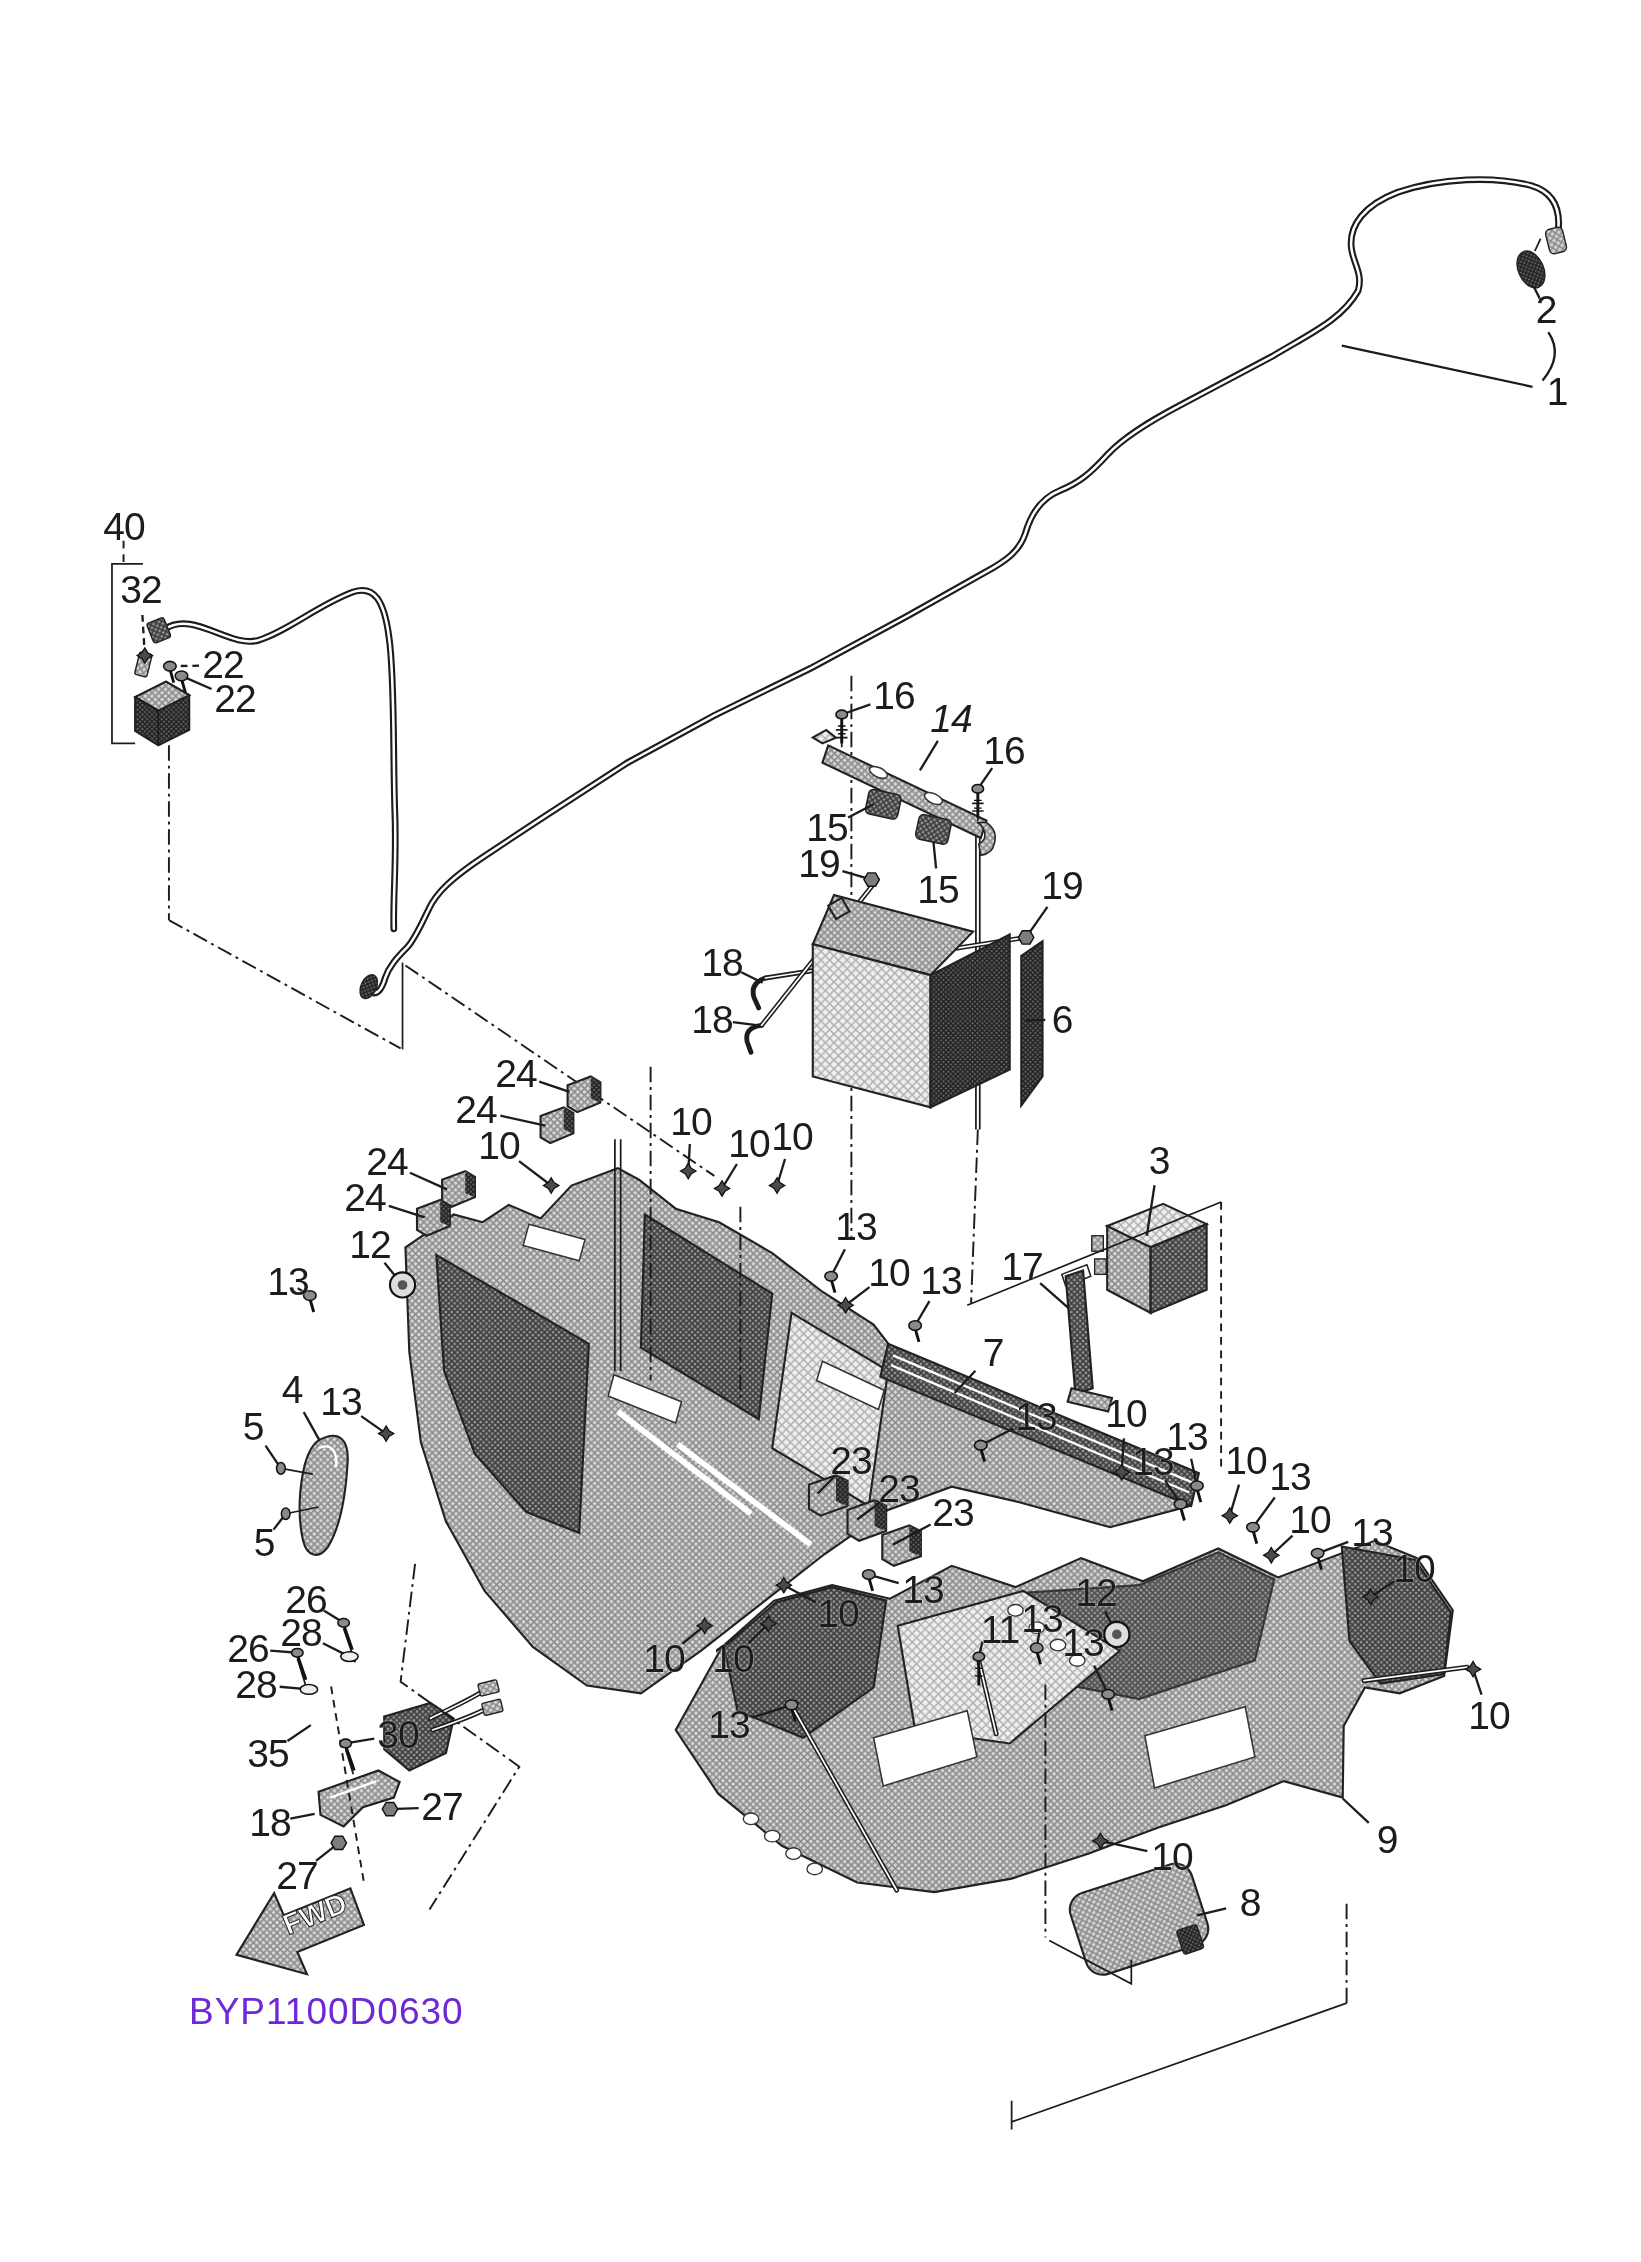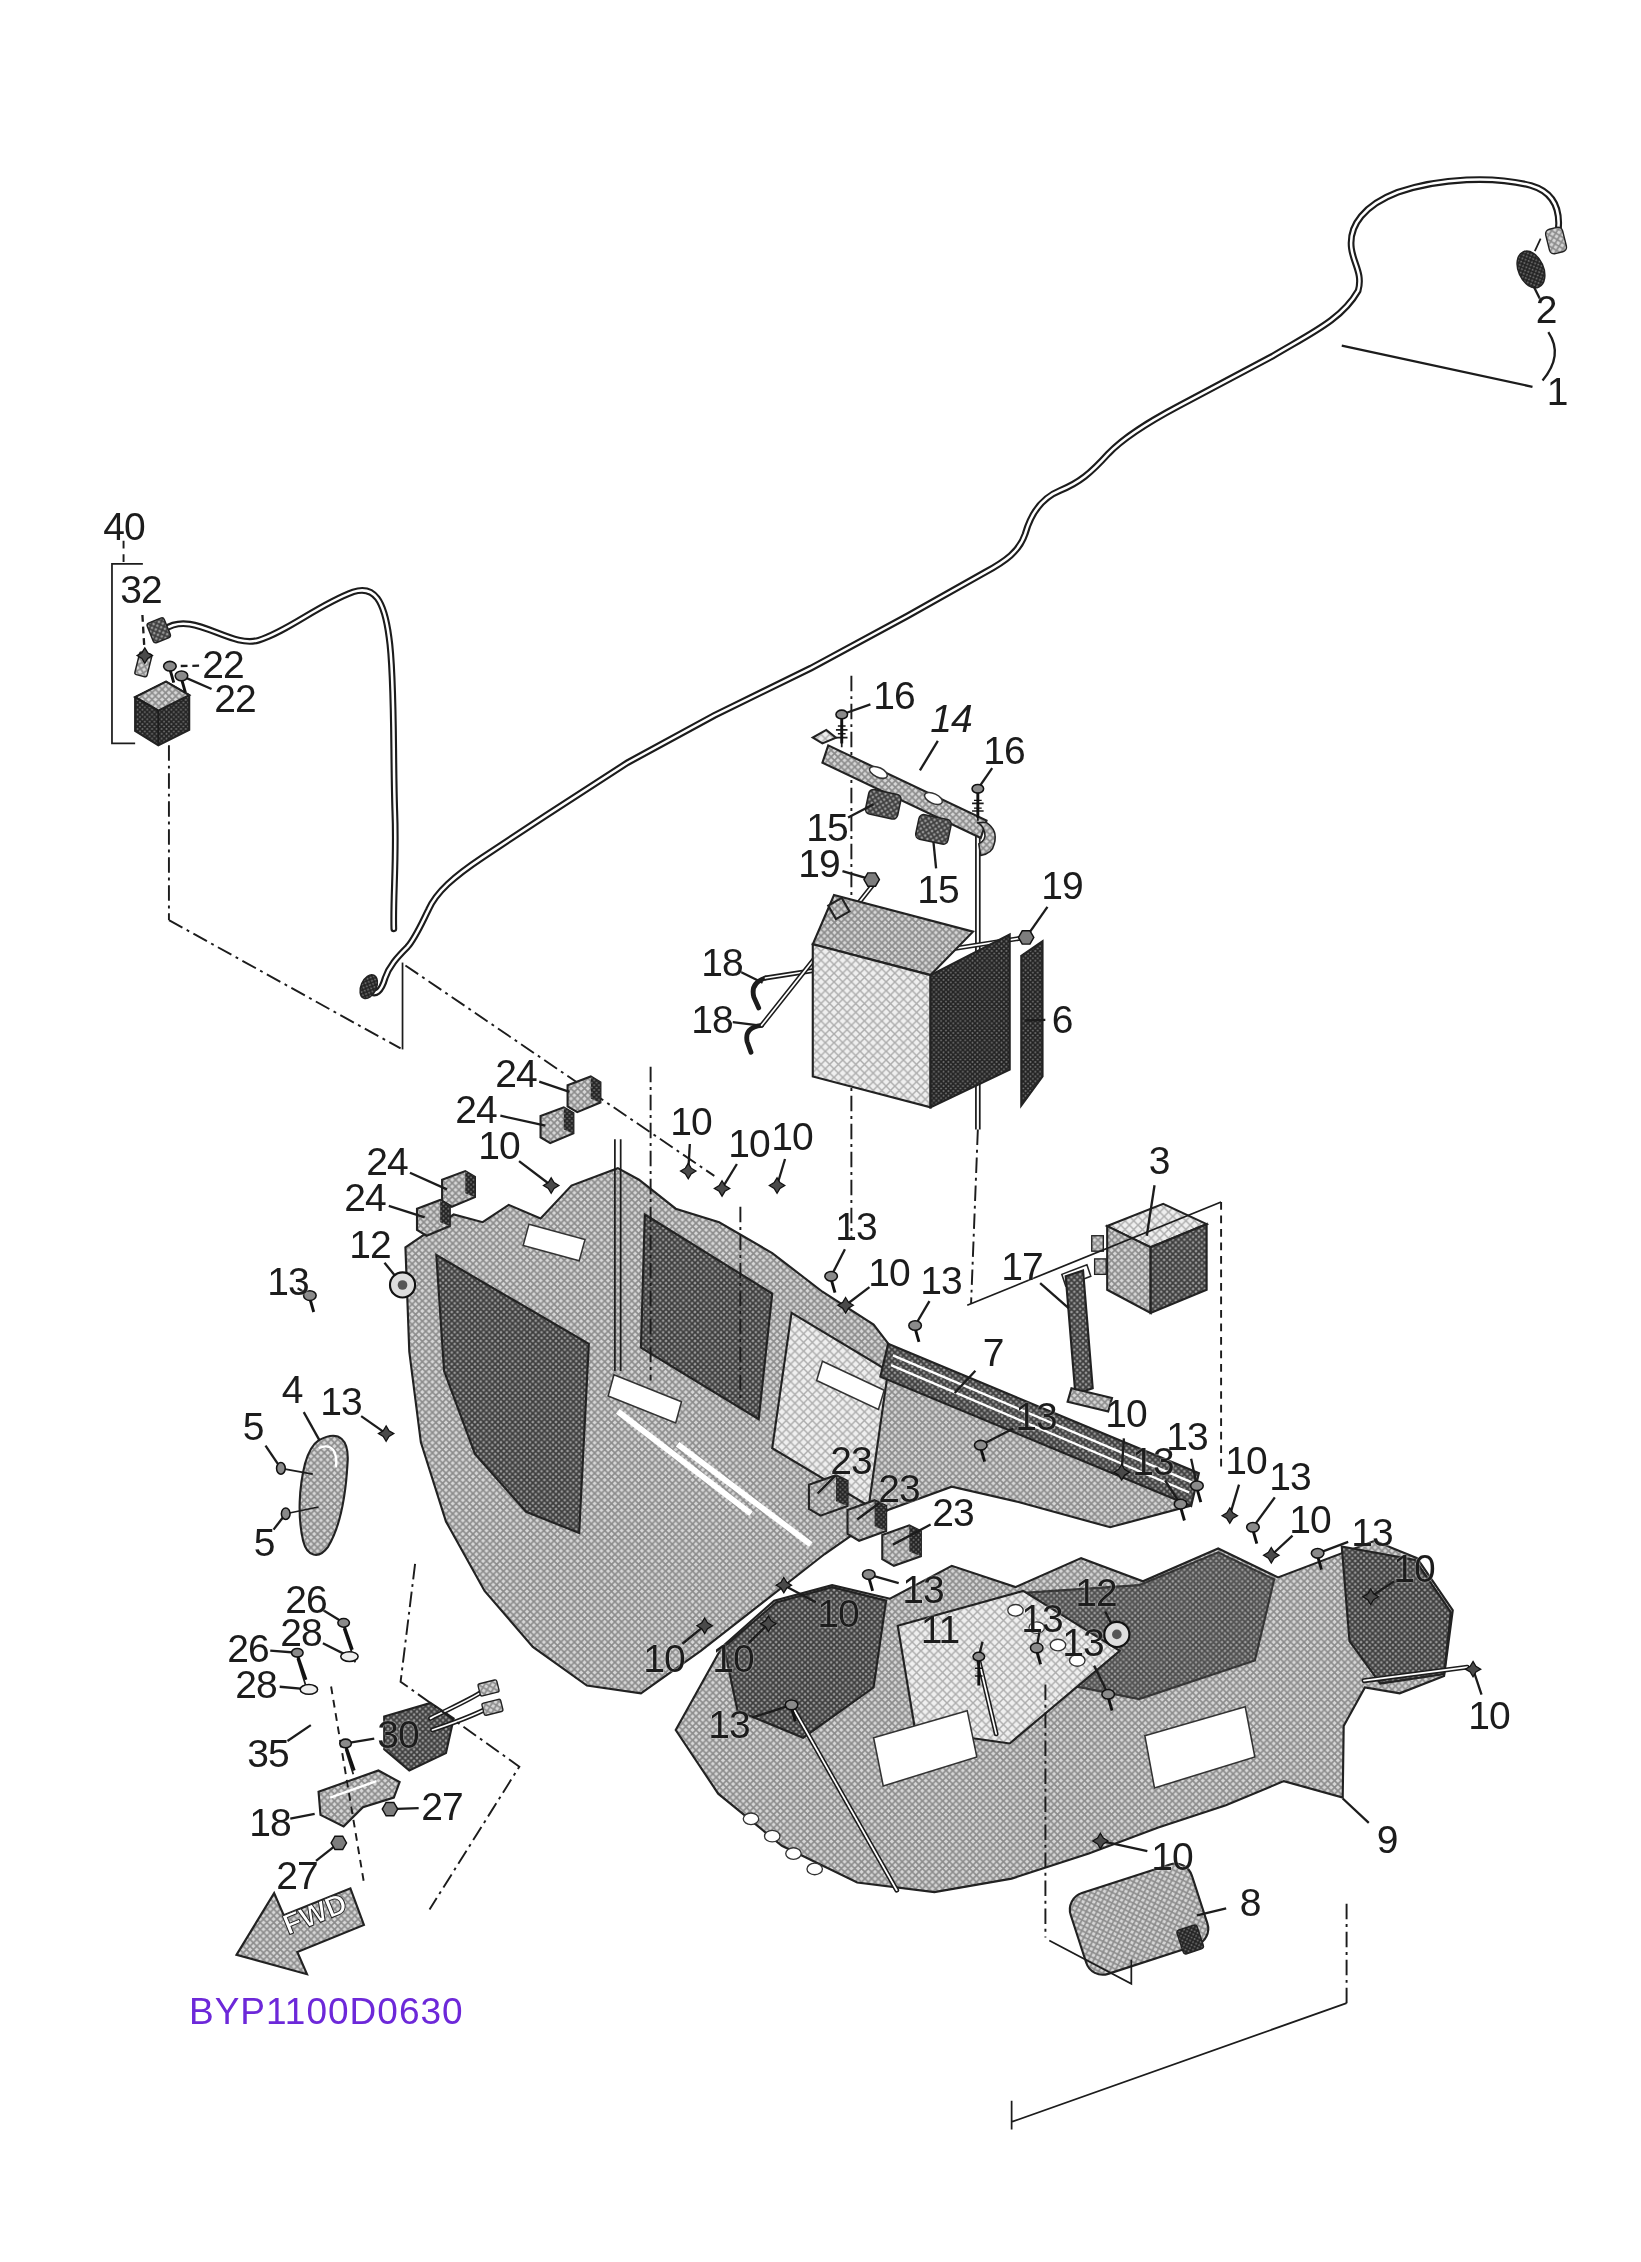--- a/index.html
+++ b/index.html
@@ -494,21 +494,21 @@
       <div class="callout" style="left: 838px; top: 1614px;">10</div>
       <div class="callout" style="left: 664px; top: 1659px;">10</div>
       <div class="callout" style="left: 733px; top: 1659px;">10</div>
       <div class="callout" style="left: 889px; top: 1273px;">10</div>
       <div class="callout" style="left: 1126px; top: 1414px;">10</div>
       <div class="callout" style="left: 1246px; top: 1461px;">10</div>
       <div class="callout" style="left: 1310px; top: 1520px;">10</div>
       <div class="callout" style="left: 1414px; top: 1569px;">10</div>
       <div class="callout" style="left: 1489px; top: 1716px;">10</div>
       <div class="callout" style="left: 1172px; top: 1857px;">10</div>
-      <div class="callout" style="left: 940px; top: 1630px;">11</div>
+      <div class="callout" style="left: 1000px; top: 1630px;">11</div>
       <div class="callout" style="left: 370px; top: 1245px;">12</div>
       <div class="callout" style="left: 1096px; top: 1593px;">12</div>
       <div class="callout" style="left: 288px; top: 1282px;">13</div>
       <div class="callout" style="left: 341px; top: 1402px;">13</div>
       <div class="callout" style="left: 856px; top: 1227px;">13</div>
       <div class="callout" style="left: 941px; top: 1281px;">13</div>
       <div class="callout" style="left: 1036px; top: 1417px;">13</div>
       <div class="callout" style="left: 1153px; top: 1462px;">13</div>
       <div class="callout" style="left: 1187px; top: 1437px;">13</div>
       <div class="callout" style="left: 1290px; top: 1477px;">13</div>

